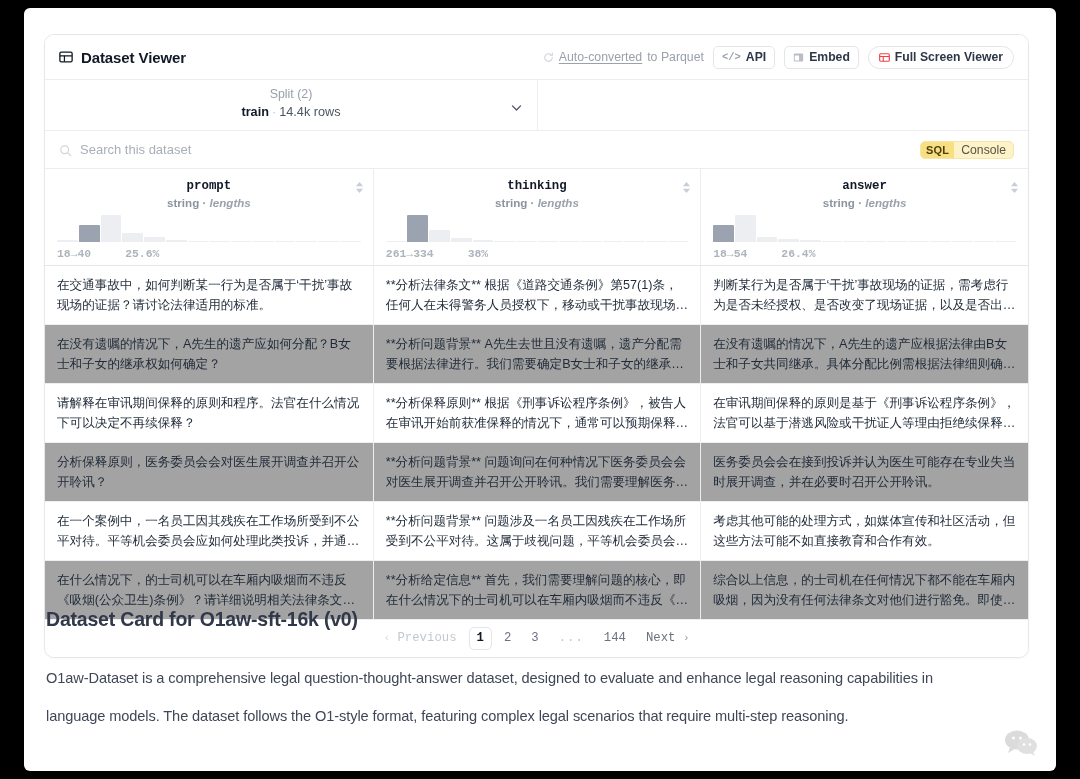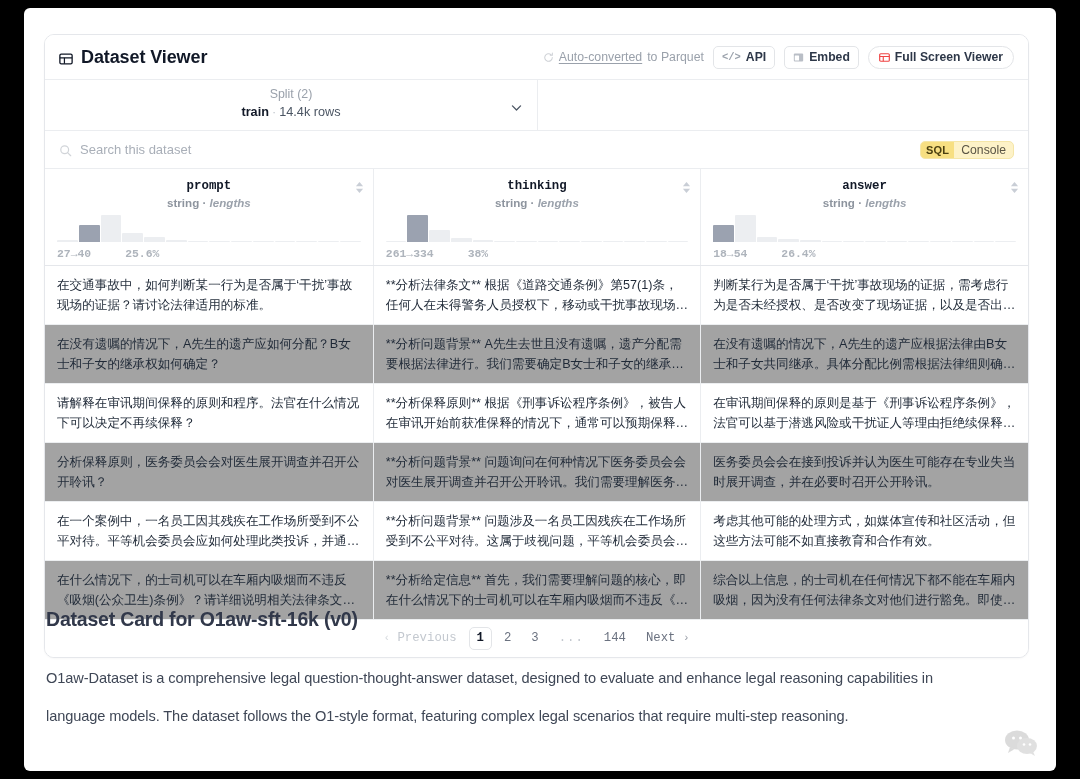--- a/index.html
+++ b/index.html
@@ -54,21 +54,21 @@
     display: flex;
     align-items: center;
     padding: 0 14px;
     border-bottom: 1px solid #ebedf0;
     background: #ffffff;
   }
   .card-title {
     display: flex;
     align-items: center;
     gap: 8px;
-    font-size: 18px;
+    font-size: 15px;
     font-weight: 700;
     color: #111827;
     letter-spacing: -0.1px;
   }
   .grid-icon {
     display: inline-block;
     width: 14px;
     height: 14px;
     position: relative;
   }
@@ -491,21 +491,21 @@
                   <div class="bar" style="flex: 1 1 0%; height: 1px;"></div>
                   <div class="bar" style="flex: 1 1 0%; height: 1px;"></div>
                   <div class="bar" style="flex: 1 1 0%; height: 1px;"></div>
                   <div class="bar" style="flex: 1 1 0%; height: 1px;"></div>
                   <div class="bar" style="flex: 1 1 0%; height: 1px;"></div>
                   <div class="bar" style="flex: 1 1 0%; height: 1px;"></div>
                   <div class="bar" style="flex: 1 1 0%; height: 1px;"></div>
                   <div class="bar" style="flex: 1 1 0%; height: 1px;"></div>
                 </div>
               <div class="hist-foot">
-                <span>27→40</span>
+                <span>18→40</span>
                 <span class="pct">25.6%</span>
               </div>
             </th>
 
             <th>
               <div class="col-name">thinking</div>
               <div class="col-type">
                 <span>string</span> · <i>lengths</i>
               </div>
               <span class="sort-handle">

